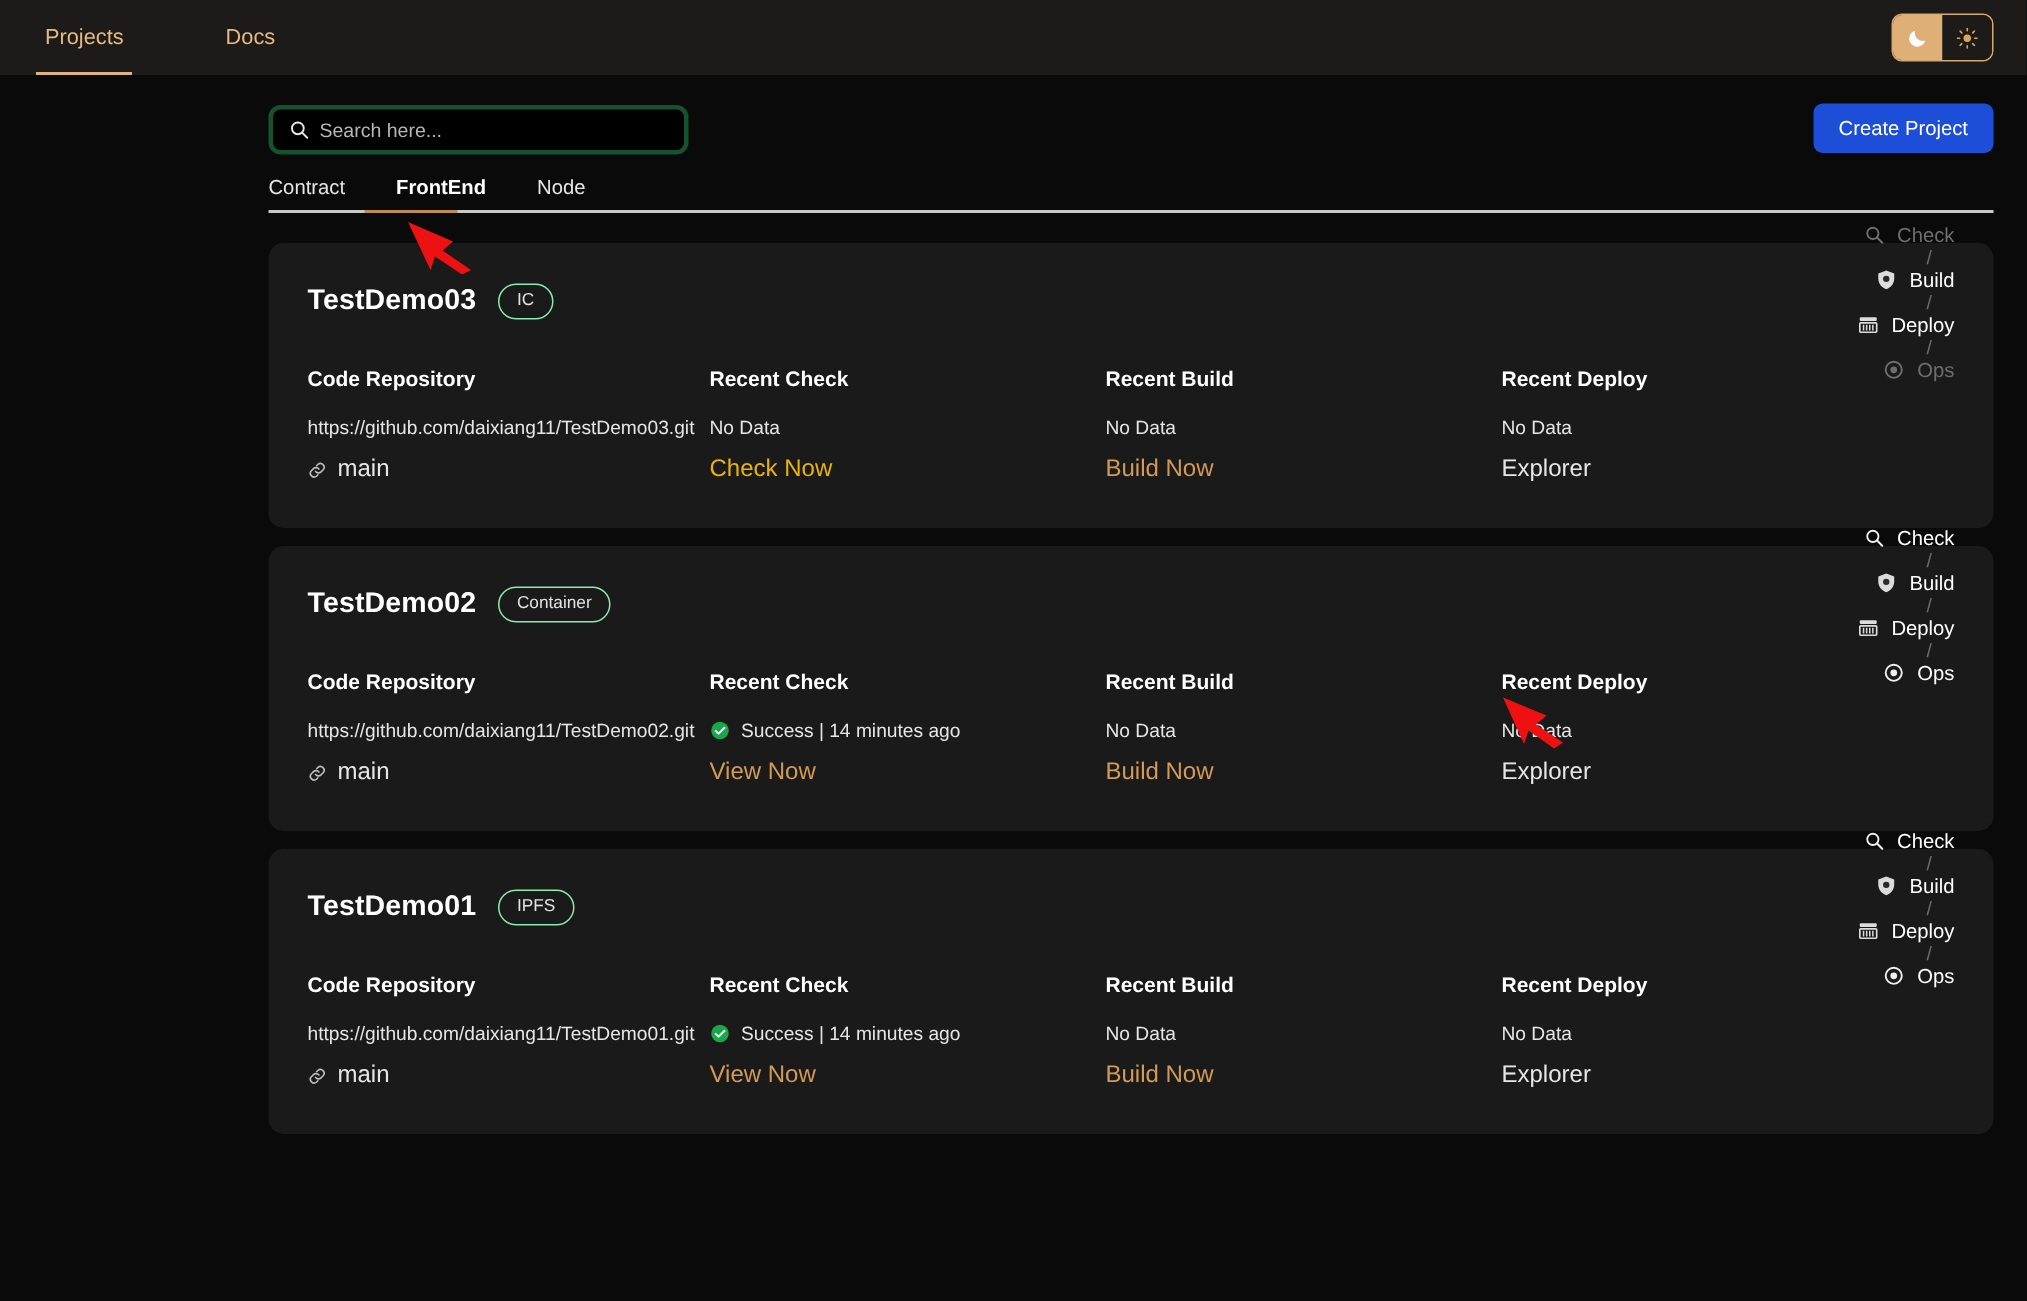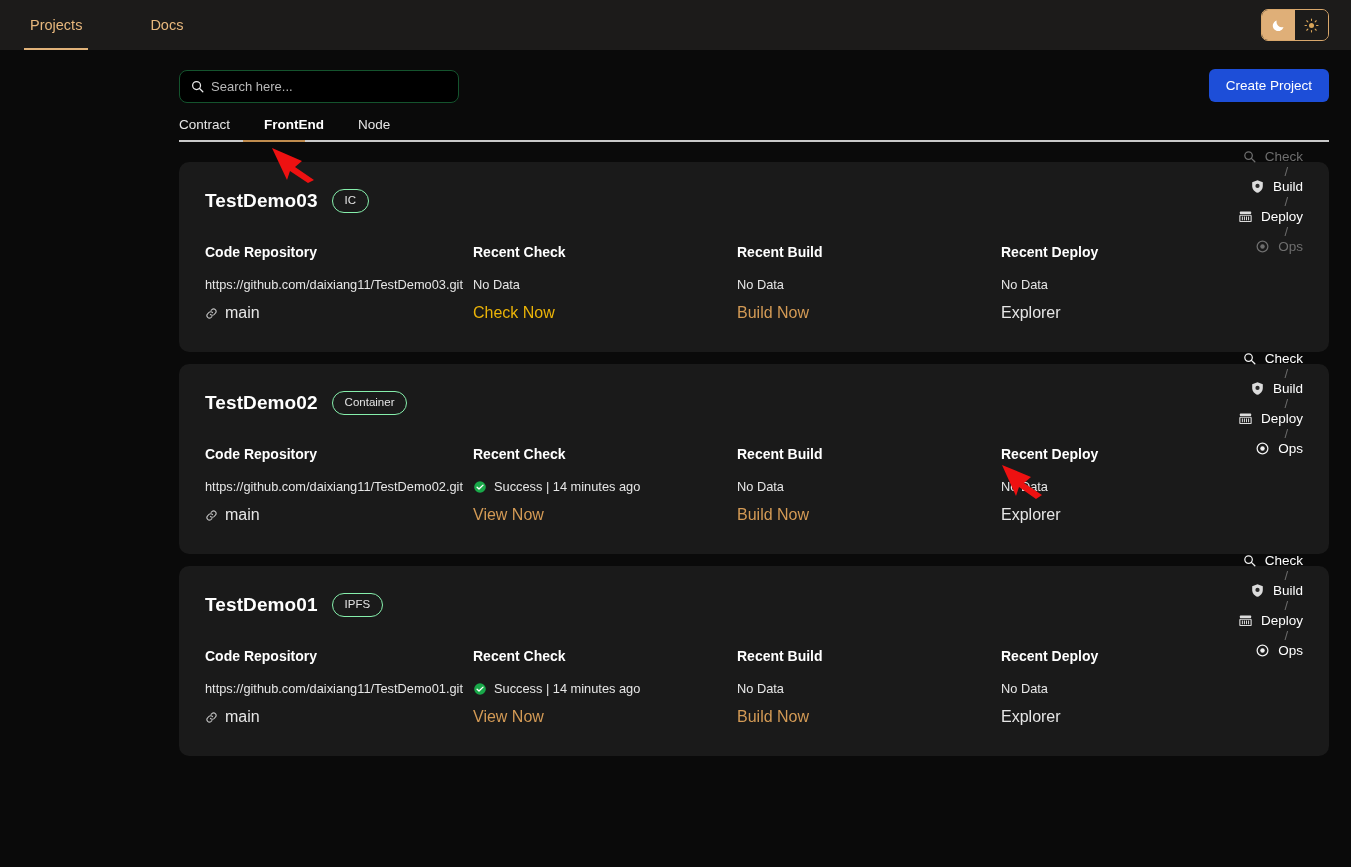--- a/index.html
+++ b/index.html
@@ -64,21 +64,21 @@
 
   .toolbar {
     position: relative;
     height: 62px;
     margin: 0 22px 0 179px;
   }
   .searchbox {
     position: absolute; left: 0; top: 20px;
     width: 280px; height: 33px;
     background: #000;
-    border: 1px solid #14532d;
+    border: 3px solid #14532d;
     border-radius: 8px;
     display: flex; align-items: center;
     padding: 0 10px;
   }
   .searchbox svg { flex: 0 0 auto; margin-right: 6px; }
   .searchbox input {
     flex: 1 1 auto;
     background: transparent; border: none; outline: none;
     color: #cfcfcf; font-size: 13px;
     font-family: "Liberation Sans", sans-serif;

